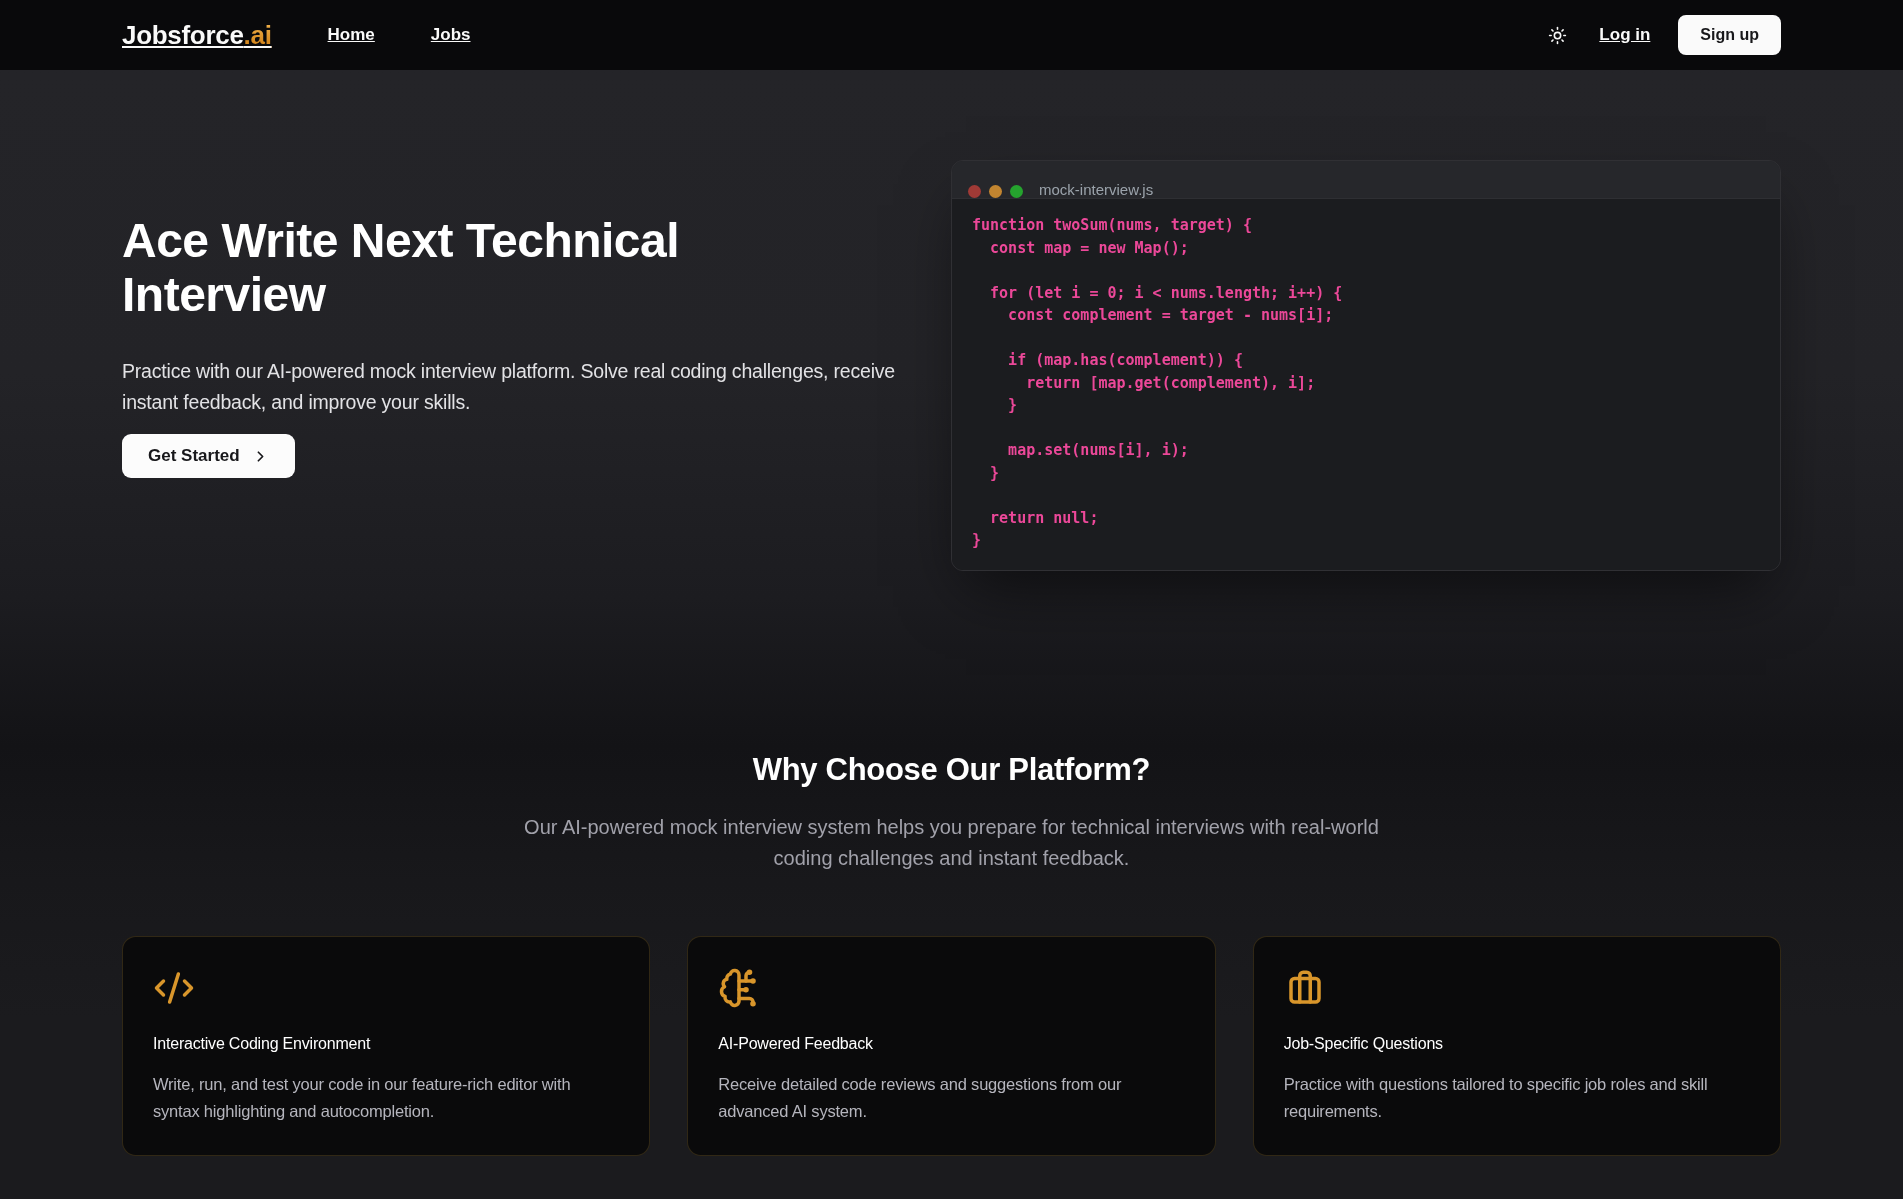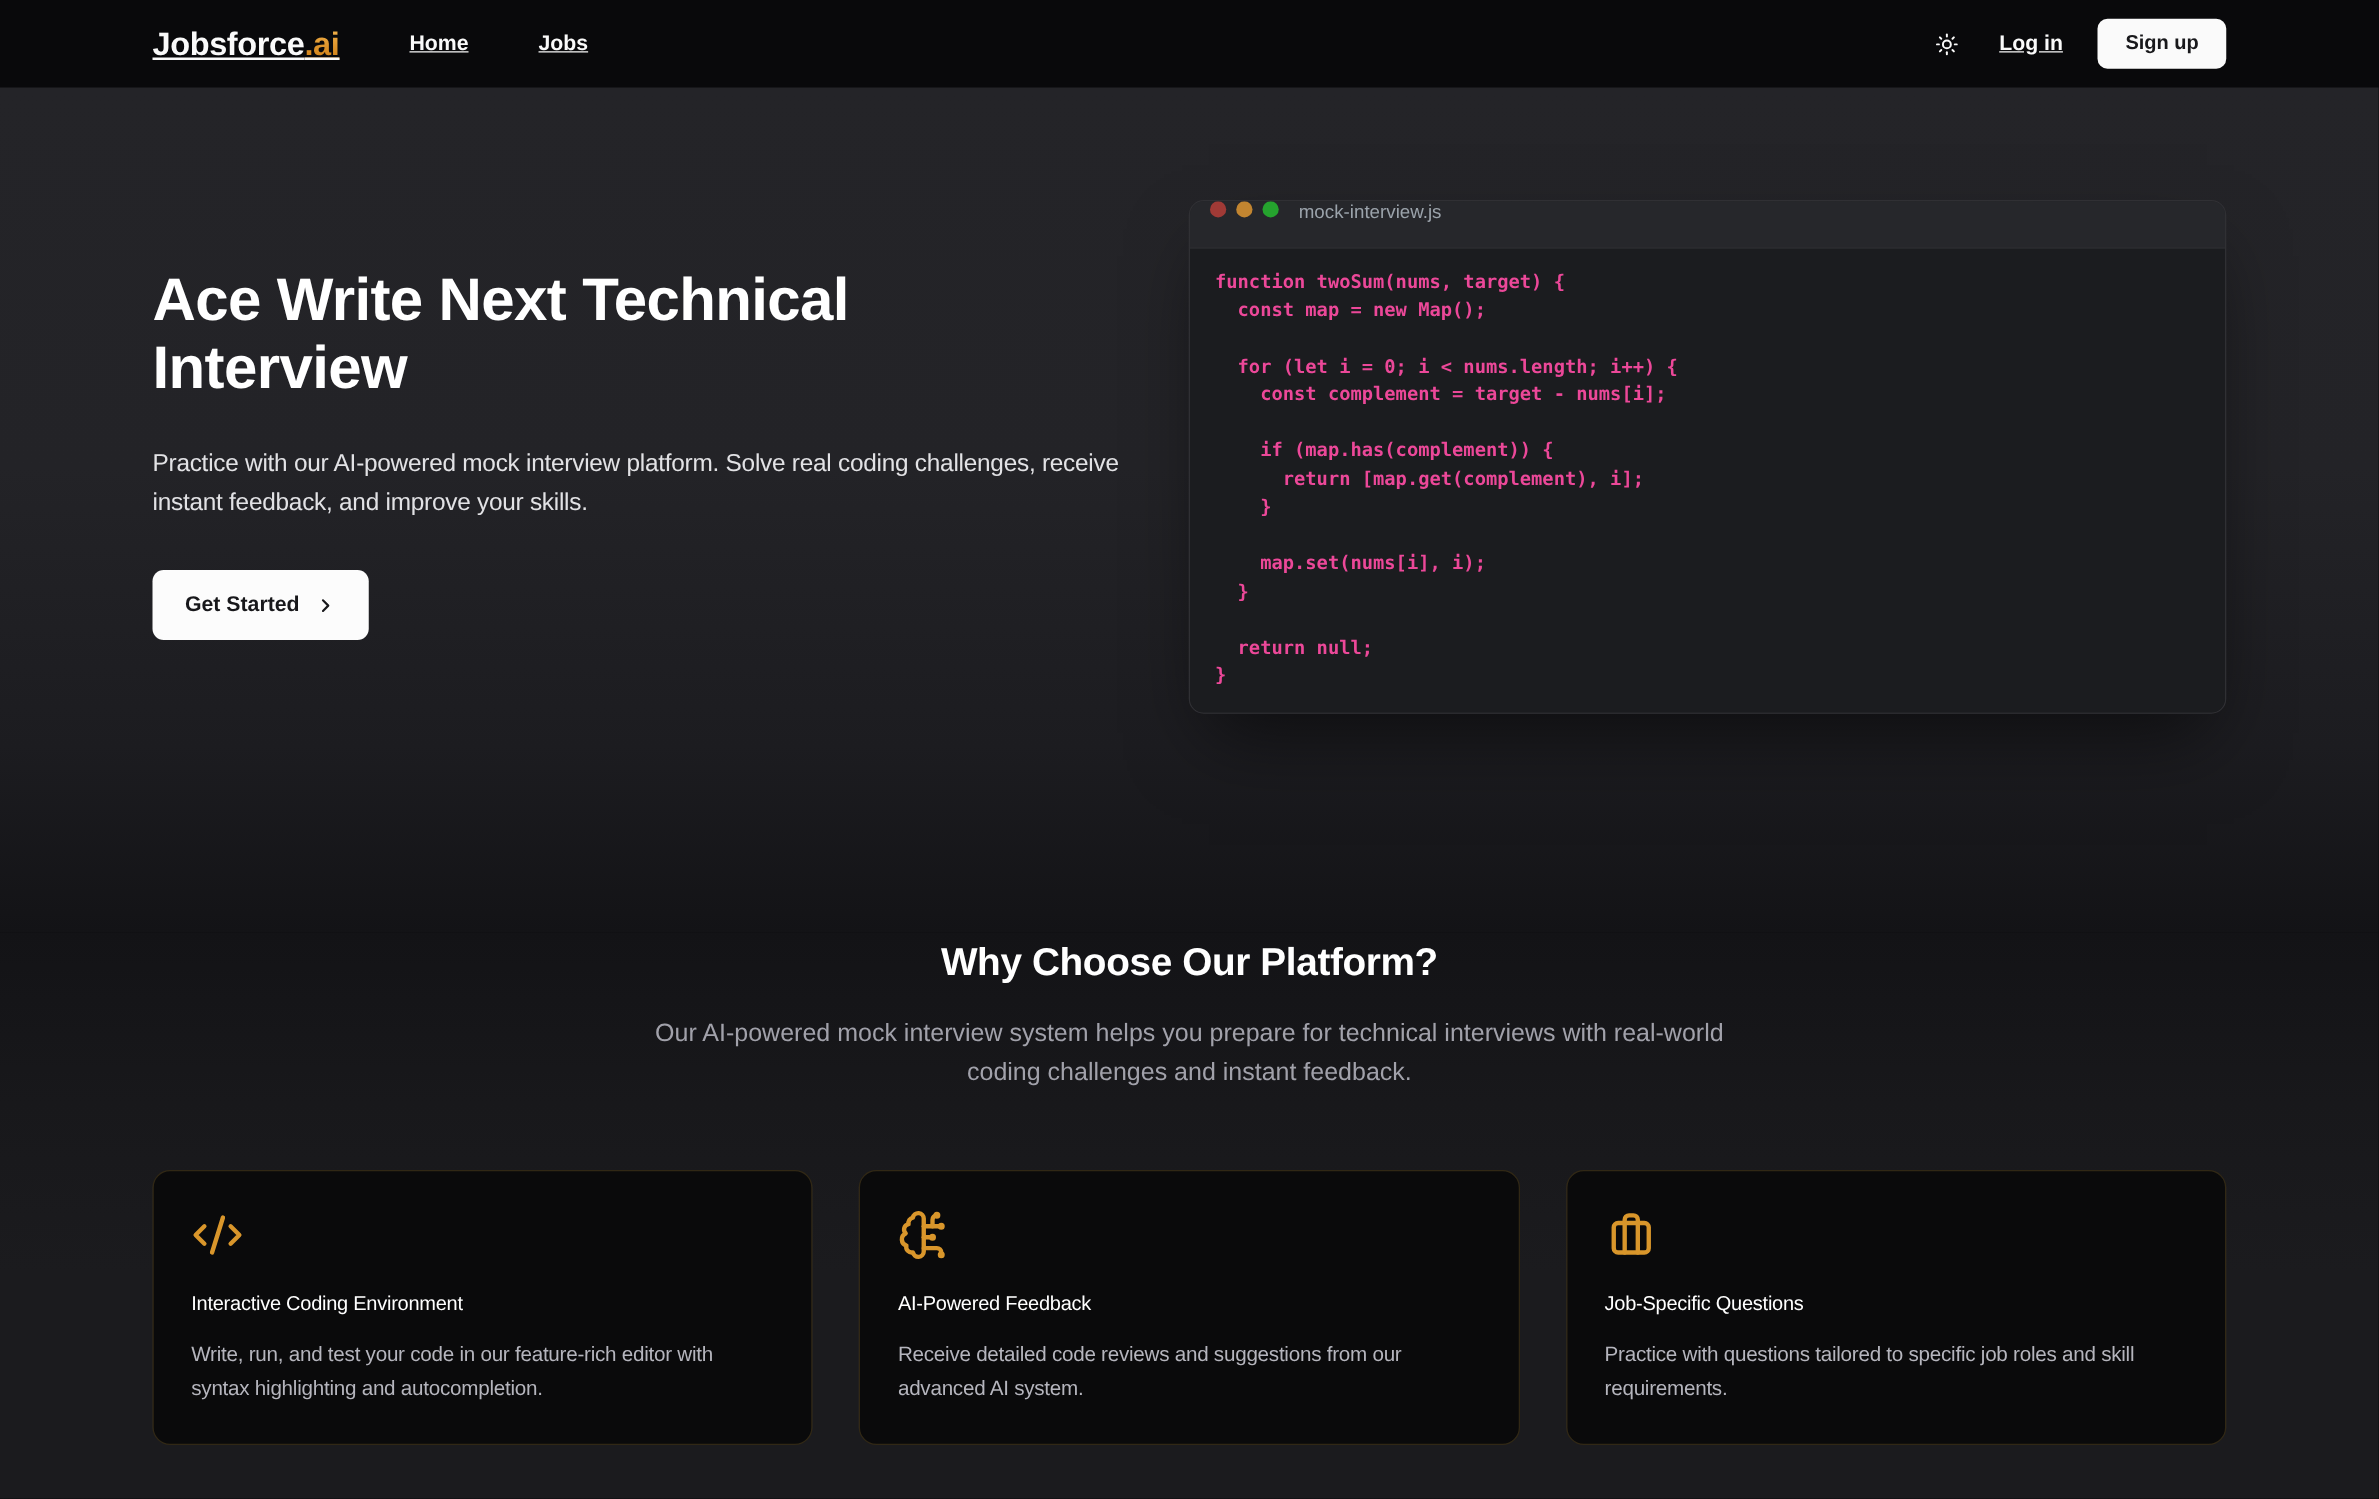--- a/index.html
+++ b/index.html
@@ -40,37 +40,37 @@
   .hero {
     height: 676px; flex: 0 0 676px;
     padding: 0 122px;
     background: linear-gradient(180deg, #242428 0%, #232327 45%, #1c1c20 78%, #131316 100%);
     display: flex; justify-content: space-between; align-items: flex-start;
   }
   .hero-left { margin-top: 144px; width: 820px; flex: 0 0 820px; }
   .hero-title { font-size: 48px; line-height: 54px; font-weight: 700; letter-spacing: -0.5px; color: #ffffff; }
   .hero-desc { margin-top: 34px; font-size: 19.5px; line-height: 31px; letter-spacing: -0.2px; color: #e2e2e5; max-width: 822px; }
   .cta-btn {
-    margin-top: 38px;
+    margin-top: 16px;
     background: #fcfcfc; color: #18181b; border: none; cursor: pointer;
     font-family: inherit; font-size: 17px; font-weight: 600;
-    padding: 0 26px; height: 56px; border-radius: 9px;
+    padding: 0 26px; height: 44px; border-radius: 9px;
     display: inline-flex; align-items: center; gap: 12px;
   }
 
   
   .code-window {
     margin-top: 90px; width: 830px; flex: 0 0 830px;
     border-radius: 12px; overflow: hidden;
     border: 1px solid #303034;
     box-shadow: 0 30px 60px -15px rgba(0,0,0,0.55);
   }
   .code-titlebar {
     height: 38px; background: #26272b;
-    display: flex; align-items: flex-start; gap: 8px;
+    display: flex; align-items: flex-end; gap: 8px;
     padding: 0 16px;
     border-bottom: 1px solid #2e2f33;
   }
   .traffic-dot { width: 13px; height: 13px; border-radius: 50%; flex: 0 0 13px; }
   .code-filename { margin-left: 8px; font-size: 15px; color: #9ba3ab; }
   .code-body { background: #1b1c1f; padding: 15px 20px 18px; }
   .code-body pre {
     font-family: "DejaVu Sans Mono", "Liberation Mono", monospace;
     font-size: 15px; line-height: 22.5px; color: #ec4899; font-weight: bold;
   }

